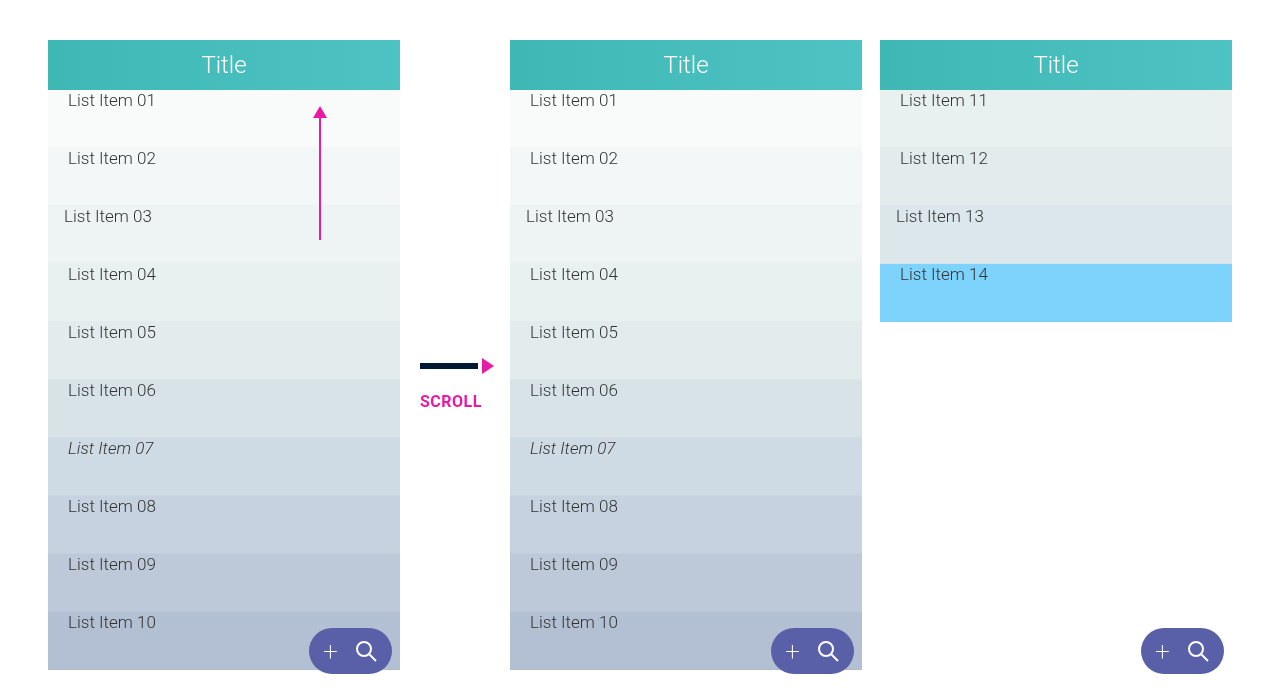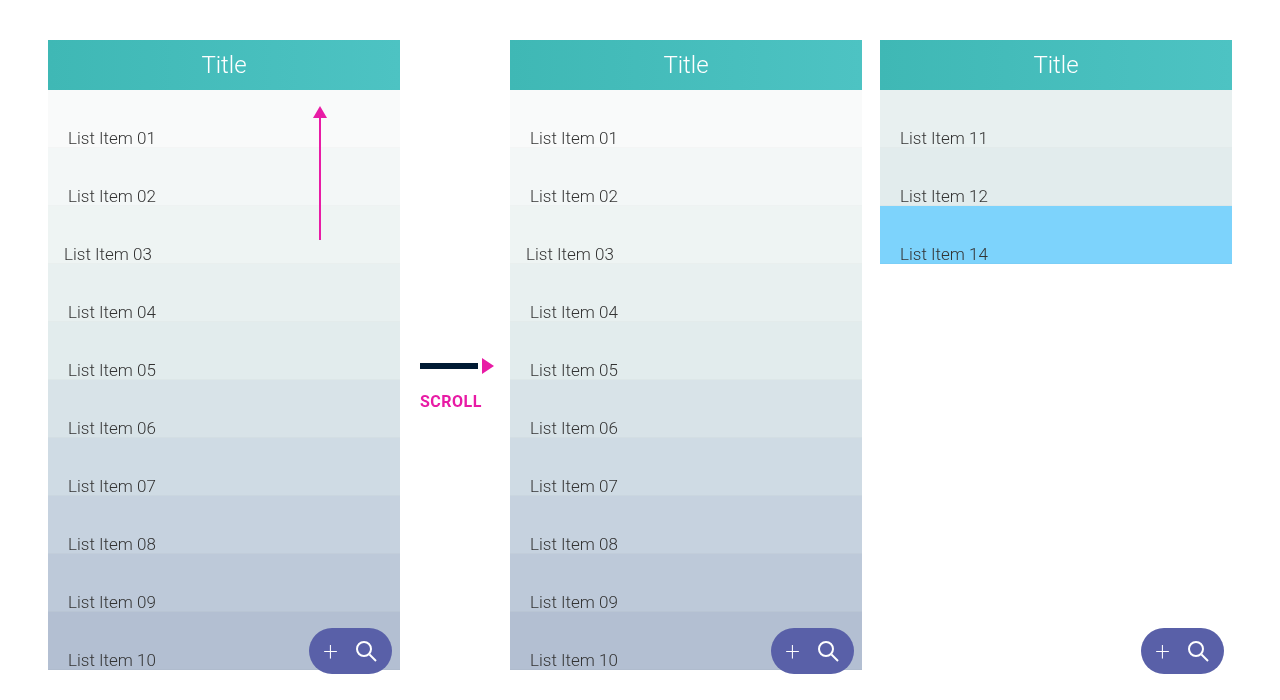--- a/index.html
+++ b/index.html
@@ -35,37 +35,37 @@
       justify-content: center;
       font-size: 24px;
       font-weight: 300;
     }
     .list {
       background: #fff;
     }
     .list-item {
       height: 58px;
       display: flex;
-      align-items: flex-end;
+      align-items: flex-start;
       padding-left: 20px;
       font-size: 17px;
       color: #333;
       font-weight: 300;
       position: relative;
       box-shadow: inset 0 -1px 0 rgba(0,0,0,0.02);
     }
 
     
     .row-0 { background: #f9fafa; }
     .row-1 { background: #f3f7f7; }
     .row-2 { background: #eef4f3; padding-left: 16px; }
     .row-3 { background: #e8f0f0; }
     .row-4 { background: #e2eced; }
     .row-5 { background: #d8e3e8; }
-    .row-6 { background: #cfdbe4; }
+    .row-6 { background: #cfdbe4; font-style: italic; }
     .row-7 { background: #c6d2df; }
     .row-8 { background: #bdc9d9; }
     .row-9 { background: #b3bfd2; }
 
     .panel-3 .row-0 { background: #e8f0f0; }
     .panel-3 .row-1 { background: #e2eced; }
     .panel-3 .row-2 { background: #dbe7ea; }
     .panel-3 .row-3 { background: #7dd3fc; padding-left: 20px; }
     .panel-3 .row-4 { background: #cddde6; }
 
@@ -274,20 +274,23 @@
   <div class="title-bar">
     <span>Title</span>
   </div>
   <div class="list">
     <div class="list-item row-0">
         <span>List Item 11</span>
       </div>
     <div class="list-item row-1">
         <span>List Item 12</span>
       </div>
+    <div class="list-item row-2">
+        <span>List Item 13</span>
+      </div>
     <div class="list-item row-3">
         <span>List Item 14</span>
       </div>
   </div>
   <div class="fab">
     <span class="plus-icon">+</span>
     <span class="search-icon">
       <svg viewBox="0 0 24 24" width="24" height="24" fill="none" stroke="#fff" stroke-width="2">
         <circle cx="10" cy="10" r="7"></circle>
         <line x1="15.5" y1="15.5" x2="22" y2="22"></line>

